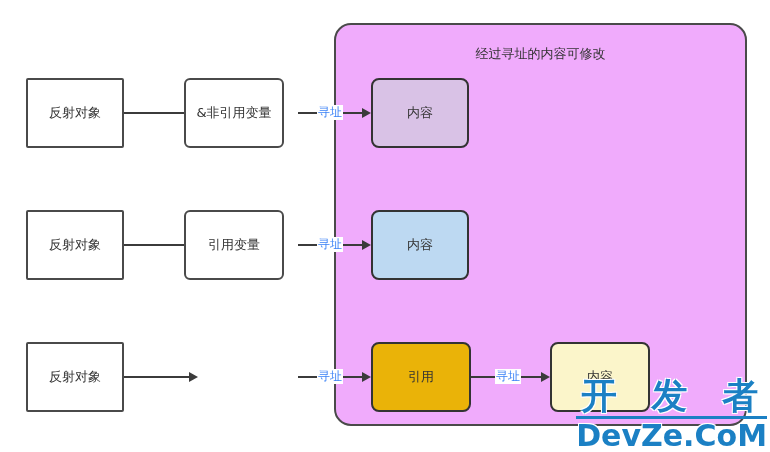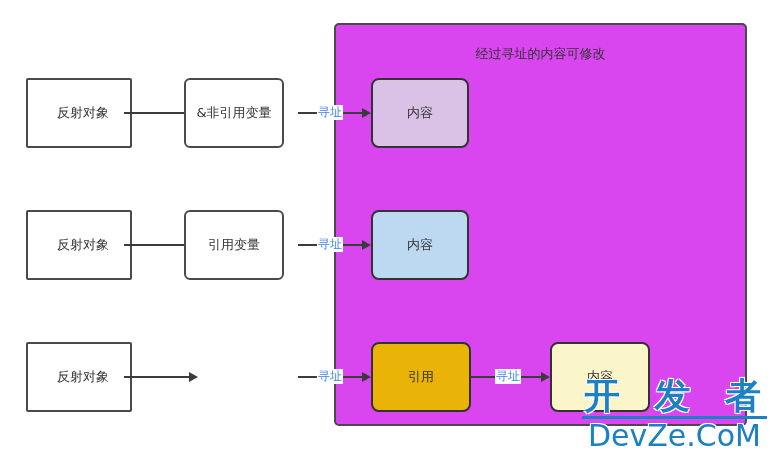--- a/index.html
+++ b/index.html
@@ -13,23 +13,23 @@
     height: 452px;
     background: #ffffff;
     overflow: hidden;
   }
 
   
   .panel {
     position: absolute;
     left: 334px; top: 23px;
     width: 409px; height: 399px;
-    background: #d946ef;
+    background: #f0abfc;
     border: 2px solid #4a4a4a;
-    border-radius: 5px;
+    border-radius: 17px;
   }
   .panel-title {
     position: absolute;
     left: 0; top: 20px;
     width: 100%;
     text-align: center;
     font-size: 13px;
     color: #333333;
   }
 
@@ -39,21 +39,21 @@
     height: 66px;
     border: 2px solid #4a4a4a;
     background: #ffffff;
     display: flex;
     align-items: center;
     justify-content: center;
     font-size: 13px;
     color: #333333;
     box-sizing: content-box;
   }
-  .src-box      { left: 26px;  width: 94px; border-radius: 2px; padding-left: 8px; }
+  .src-box      { left: 26px;  width: 94px; border-radius: 2px; }
   .var-box      { left: 184px; width: 96px; border-radius: 6px; }
   .content-box  { left: 371px; width: 94px; border-radius: 8px; border-color: #333333; }
   .ref-box      { left: 371px; width: 96px; border-radius: 8px; border-color: #333333; }
   .content2-box { left: 550px; width: 96px; border-radius: 8px; border-color: #333333; }
   .row1 { top: 78px; }
   .row2 { top: 210px; }
   .row3 { top: 342px; }
 
   
   .arr-line {
@@ -93,21 +93,21 @@
     font-weight: bold;
     letter-spacing: 4px;
     word-spacing: 14px;
     line-height: 40px;
     border-bottom: 3px solid #1b80c4;
     padding: 0 2px 0 2px;
     text-shadow: -1px -1px 0 #fff, 1px -1px 0 #fff, -1px 1px 0 #fff, 1px 1px 0 #fff;
   }
   .wm-line2 {
     font-size: 30px;
-    font-weight: normal;
+    font-weight: bold;
     line-height: 33px;
     text-shadow: -1px -1px 0 #fff, 1px -1px 0 #fff, -1px 1px 0 #fff, 1px 1px 0 #fff;
   }
 </style>
 </head>
 <body>
 
 <div class="canvas">
 
   <div class="panel">

